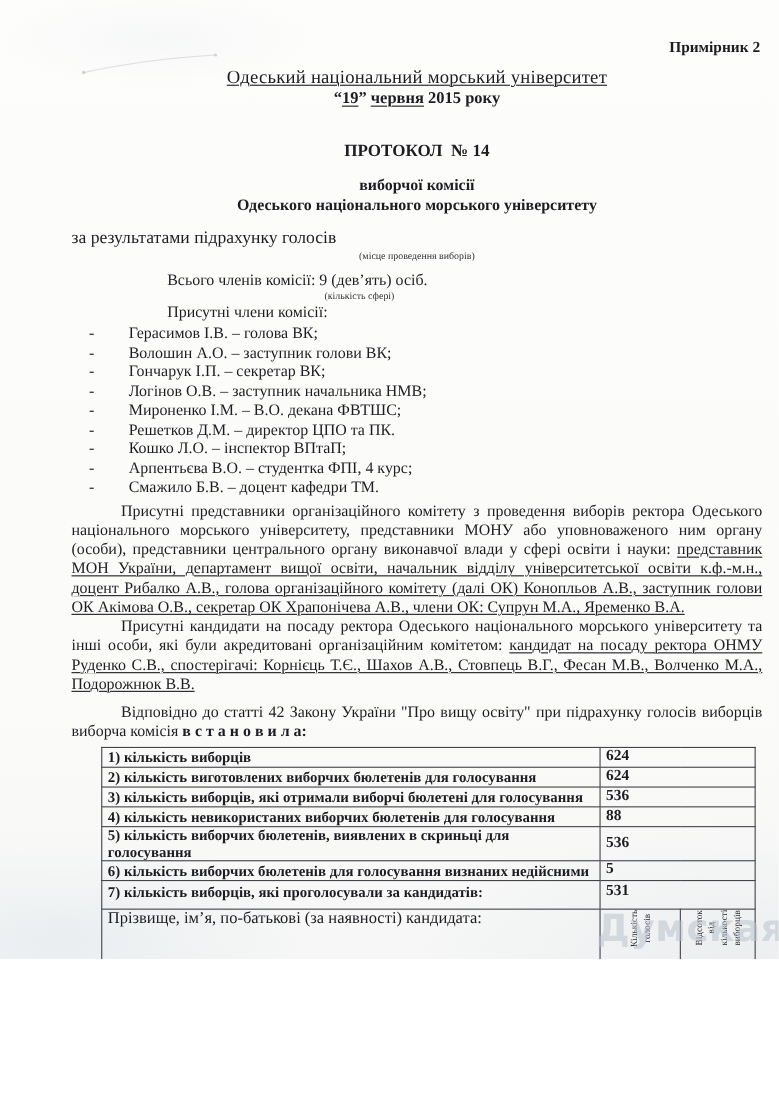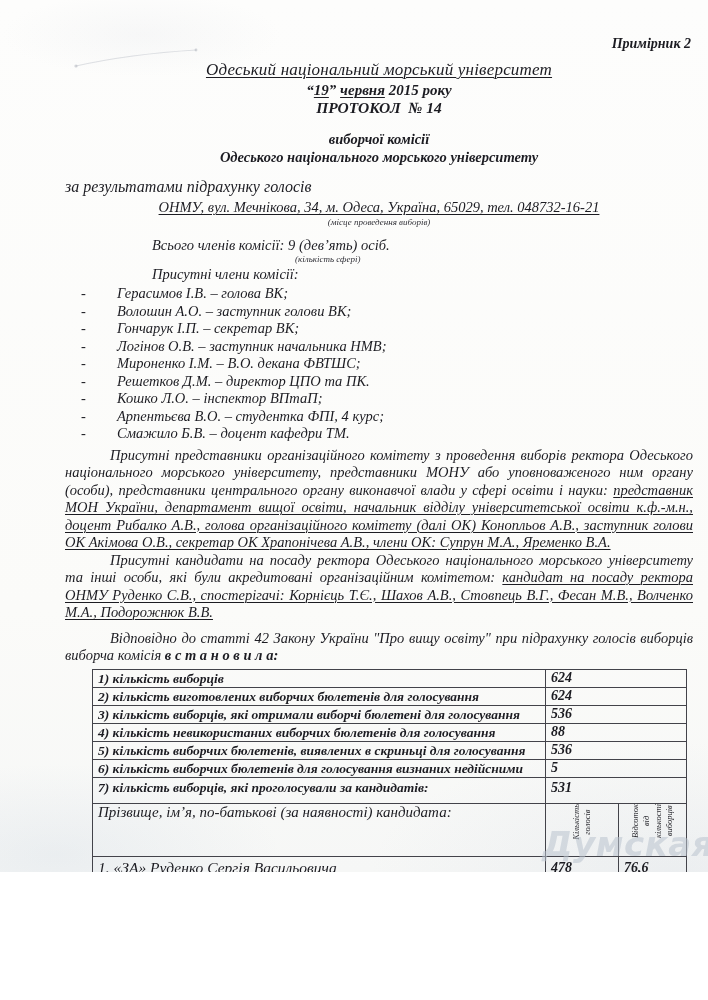--- a/index.html
+++ b/index.html
@@ -7,31 +7,30 @@
     position: relative;
     width: 708px; height: 872px;
     overflow: hidden;
     font-family: "Liberation Serif", "DejaVu Serif", serif;
     color: #1c1c22;
     background:
       radial-gradient(ellipse 320px 130px at 8% 98%, rgba(203,213,224,0.28), transparent 70%),
       radial-gradient(ellipse 420px 180px at 95% 100%, rgba(198,206,218,0.22), transparent 72%),
       radial-gradient(ellipse 200px 60px at 20% 4%, rgba(210,214,222,0.15), transparent 70%),
       linear-gradient(#fdfdfc, #fbfbf9 70%, #f6f7f6);
-    font-style: italic;
   }
   .content { position: absolute; left: 65px; top: 0; width: 628px; }
 
   .copy-label { margin-top: 36px; text-align: right; font-weight: bold; font-size: 14px; padding-right: 2px; }
 
   .title { margin-top: 8px; text-align: center; font-size: 17px; letter-spacing: 0.2px; }
   .u { text-decoration: underline; text-underline-offset: 2px; text-decoration-thickness: 1px; }
 
   .date-line { margin-top: 2px; text-align: center; font-weight: bold; font-size: 15px; }
-  .protocol { margin-top: 0; text-align: center; font-weight: bold; font-size: 15.5px; white-space: pre; }
+  .protocol { margin-top: 30px; text-align: center; font-weight: bold; font-size: 15.5px; white-space: pre; }
   .sub1 { margin-top: 14px; text-align: center; font-weight: bold; font-size: 14.5px; }
   .sub2 { margin-top: 1px; text-align: center; font-weight: bold; font-size: 14.5px; }
   .purpose { margin-top: 12px; text-align: left; font-size: 16px; }
   .address { margin-top: 3px; text-align: center; font-size: 14.5px; }
   .addr-caption { margin-top: 1px; text-align: center; font-size: 9px; color: #2f2f36; }
 
   .total-line { margin-top: 10px; padding-left: 87px; font-size: 14.5px; }
   .total-caption { padding-left: 230px; font-size: 9px; color: #2f2f36; }
   .present { padding-left: 87px; font-size: 14.5px; margin-top: 2px; }
 
@@ -96,21 +95,20 @@
       <span class="u">червня</span>
       <span>2015 року</span>
     </div>
 
     <div class="protocol">ПРОТОКОЛ  № 14</div>
 
     <div class="sub1">виборчої комісії</div>
     <div class="sub2">Одеського національного морського університету</div>
 
     <div class="purpose">за результатами підрахунку голосів</div>
-    <div class="address"><span class="u">ОНМУ, вул. Мечнікова, 34, м. Одеса, Україна, 65029, тел. 048732-16-21</span></div>
     <div class="addr-caption">(місце проведення виборів)</div>
 
     <div class="total-line">Всього членів комісії: 9 (дев’ять) осіб.</div>
     <div class="total-caption">(кількість сфері)</div>
     <div class="present">Присутні члени комісії:</div>
 
     <div class="members">
       <div class="member"><span class="dash">-</span><span>Герасимов І.В. – голова ВК;</span></div>
       <div class="member"><span class="dash">-</span><span>Волошин А.О. – заступник голови ВК;</span></div>
       <div class="member"><span class="dash">-</span><span>Гончарук І.П. – секретар ВК;</span></div>

